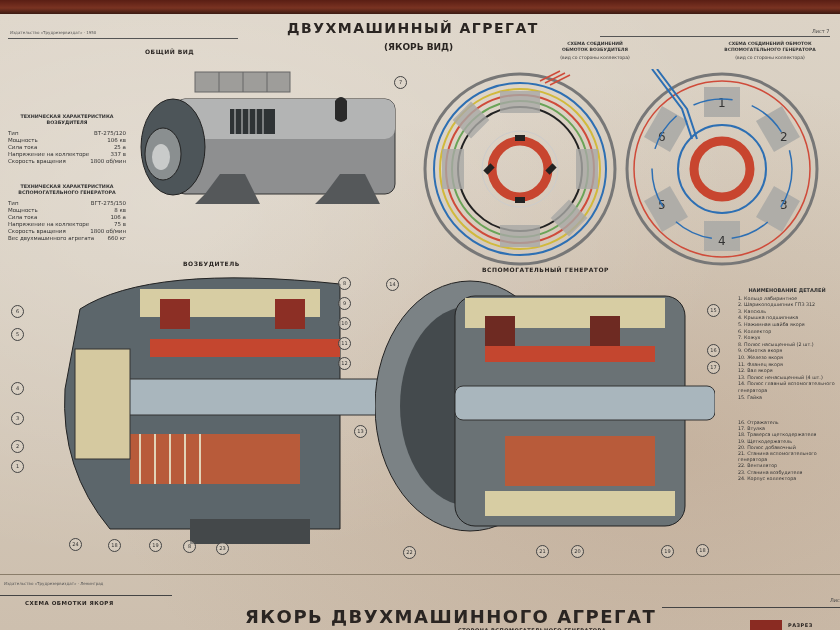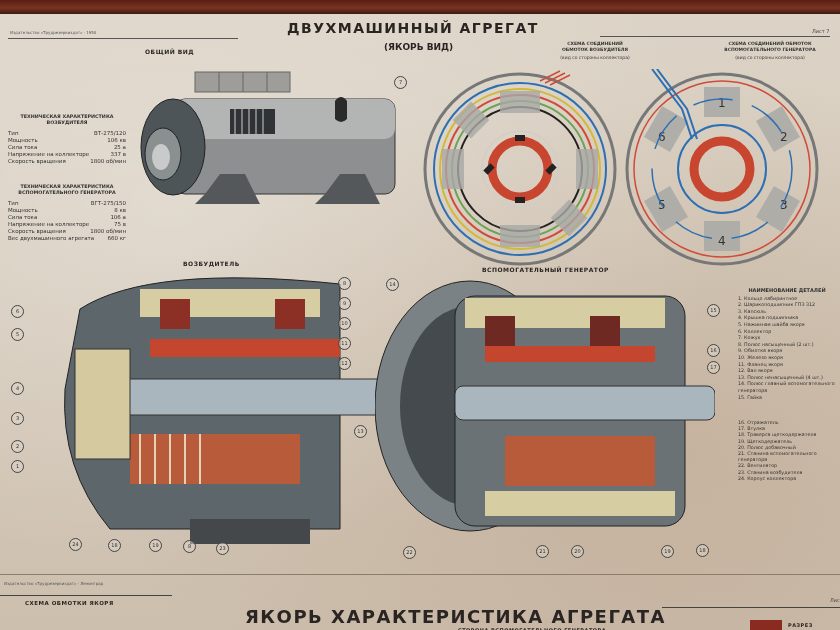--- a/index.html
+++ b/index.html
@@ -269,19 +269,19 @@
       <div class="callout" style="left: 536px; top: 531px;">21</div>
       <div class="callout" style="left: 571px; top: 531px;">20</div>
       <div class="callout" style="left: 661px; top: 531px;">19</div>
       <div class="callout" style="left: 696px; top: 530px;">18</div>
     </div>
 
   <div class="hline" style="left:0;top:560px;width:840px;background:#8a7d6a;"></div>
   <div class="tiny" style="left:4px;top:567px;">Издательство «Трудрезервиздат» · Ленинград</div>
   <div class="hline" style="left:0;top:581px;width:172px;"></div>
   <div class="label" style="left:25px;top:586px;font-size:5.5px;">СХЕМА ОБМОТКИ ЯКОРЯ</div>
-  <div class="bottom-title">ЯКОРЬ ХАРАКТЕРИСТИКА АГРЕГАТА</div>
+  <div class="bottom-title">ЯКОРЬ ДВУХМАШИННОГО АГРЕГАТ</div>
   <div class="hline" style="left:662px;top:593px;width:178px;"></div>
   <div class="sheet" style="left:830px;top:583px;">Лист</div>
   <div class="label" style="left:458px;top:613px;font-size:5px;">СТОРОНА ВСПОМОГАТЕЛЬНОГО ГЕНЕРАТОРА</div>
   <div class="red-box" style="top:606px;"></div>
   <div class="label" style="left:788px;top:608px;font-size:5px;">РАЗРЕЗ</div>
 </div>
 
 </body></html>

